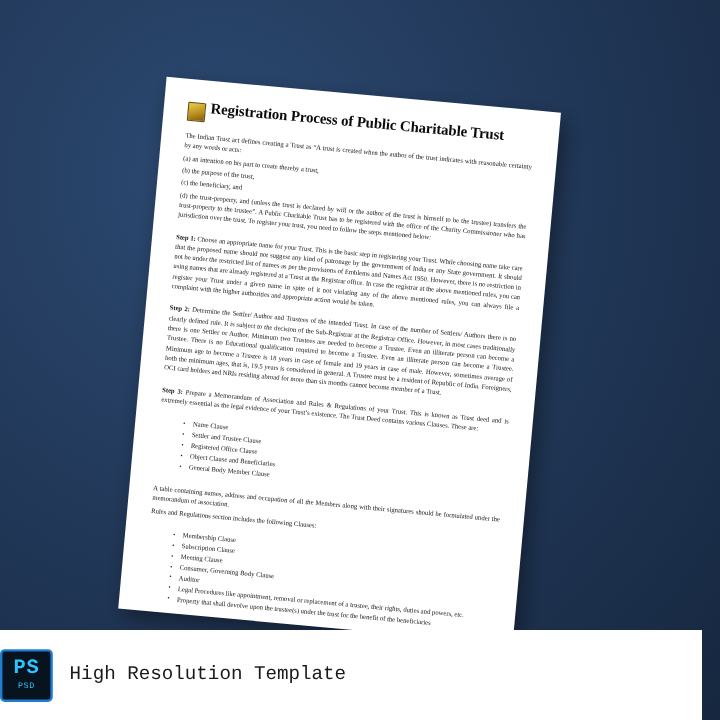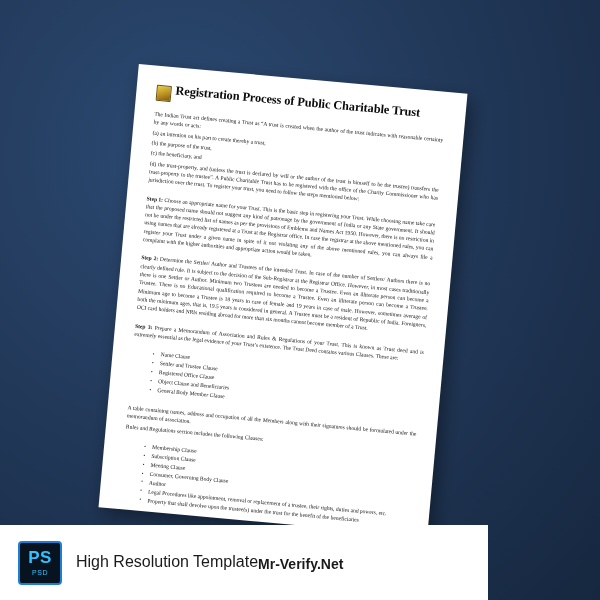--- a/index.html
+++ b/index.html
@@ -28,27 +28,27 @@
     inset: 0;
     background:
       radial-gradient(ellipse at 30% 25%, #2c4a72 0%, #22395a 45%, #16273f 100%);
   }
 
   
   .footer-band {
     position: absolute;
     left: 0;
     bottom: 0;
-    width: 488px;
+    width: 585px;
     height: 75px;
     background: #ffffff;
     display: flex;
     align-items: center;
-    padding-left: 18px;
     box-sizing: border-box;
+    font-family: Liberation Mono, monospace;
   }
 
   .ps-badge {
     width: 40px;
     height: 40px;
     border: 2px solid #1d7fd4;
     border-radius: 4px;
     background: #07131f;
     display: flex;
     flex-direction: column;
@@ -241,16 +241,15 @@
     </div>
   </div>
 
   <div class="footer-band">
     <div class="ps-badge">
       <div class="ps-main">PS</div>
       <div class="ps-sub">PSD</div>
     </div>
     <div class="brand-text">
       <div class="brand-title">High Resolution Template</div>
-      <div class="brand-sub">Mr-Verify.Net</div>
     </div>
   </div>
 </div>
 
 </body></html>

